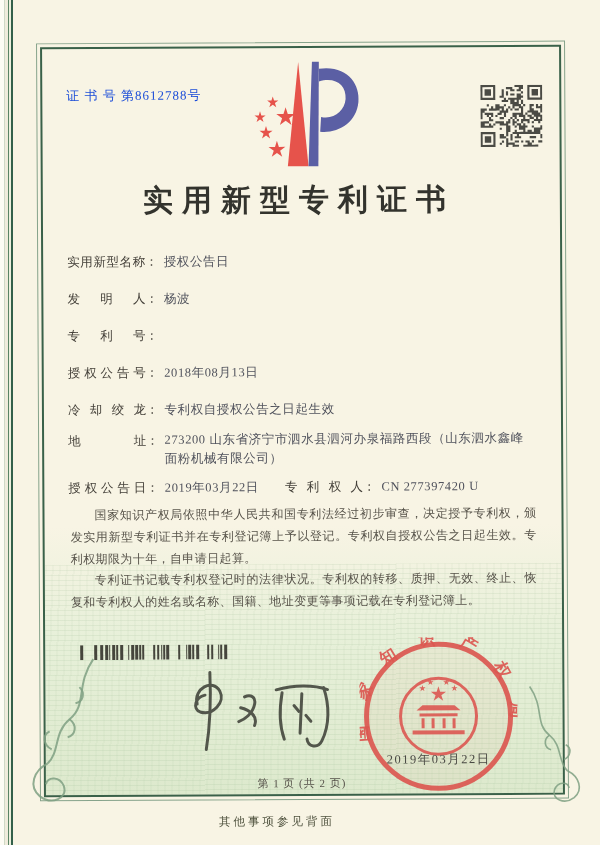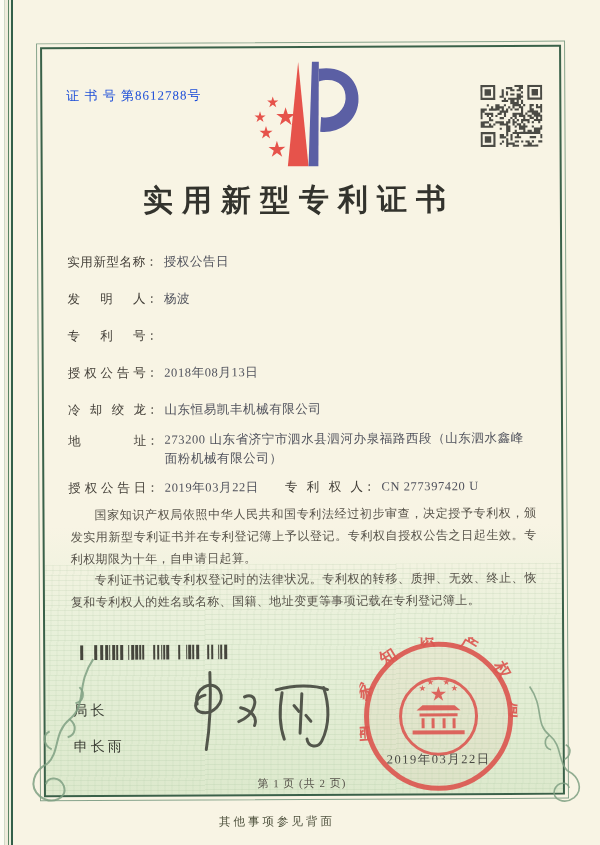--- a/index.html
+++ b/index.html
@@ -132,21 +132,21 @@
           <span class="fcolon">：</span>
       </div>
       <div class="frow">
         <span class="flabel">授权公告号</span>
           <span class="fcolon">：</span>
         <span class="fvalue">2018年08月13日</span>
       </div>
       <div class="frow patentee">
         <span class="flabel">冷却绞龙</span>
           <span class="fcolon">：</span>
-        <span class="fvalue">山东恒易凯丰机械有限公司</span>
+        <span class="fvalue">专利权自授权公告之日起生效</span>
       </div>
       <div class="frow addr">
         <span class="flabel">地址</span>
           <span class="fcolon">：</span>
         <span class="fvalue">273200 山东省济宁市泗水县泗河办泉福路西段（山东泗水鑫峰面粉机械有限公司）</span>
       </div>
       <div class="frow">
         <span class="grant-pair">
           <span class="flabel">授权公告日</span>
             <span class="fcolon">：</span>
@@ -193,24 +193,20 @@
             <rect x="119" y="0" width="3" height="15"></rect>
             <rect x="130" y="0" width="2" height="15"></rect>
             <rect x="134" y="0" width="2" height="15"></rect>
             <rect x="141" y="0" width="1" height="15"></rect>
             <rect x="143" y="0" width="2" height="15"></rect>
             <rect x="147" y="0" width="3" height="15"></rect>
           </g>
         </svg>
     </div>
 
-    <div class="director">
-      <div>局长</div>
-      <div>申长雨</div>
-    </div>
 
     <div class="signature">
       <svg viewBox="0 0 170 95">
         <g stroke="#3a3c34" stroke-width="3" fill="none" stroke-linecap="round" opacity="0.85">
           <path d="M28,40 C24,24 44,14 51,27 C57,38 44,52 31,48 C23,45 26,33 36,31"></path>
           <path d="M41,8 C42,32 41,62 37,86"></path>
           <path d="M76,33 C82,30 88,33 86,41 C84,50 76,56 70,58"></path>
           <path d="M72,44 C80,46 90,52 86,62"></path>
           <path d="M108,26 C126,21 146,21 160,26"></path>
           <path d="M114,29 C111,46 111,62 116,76"></path>

